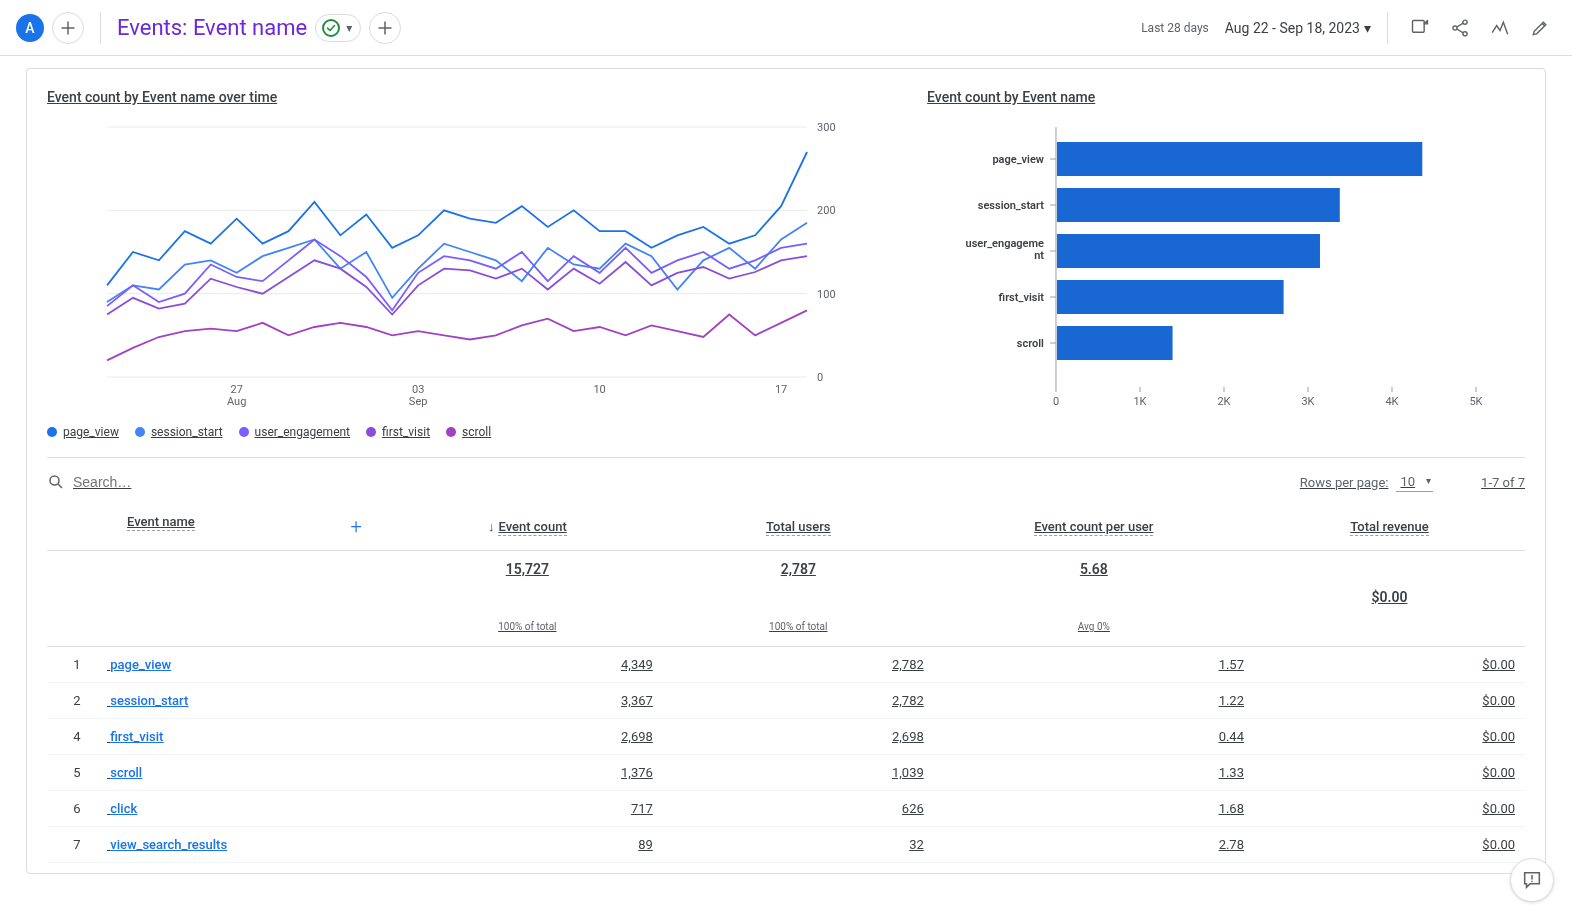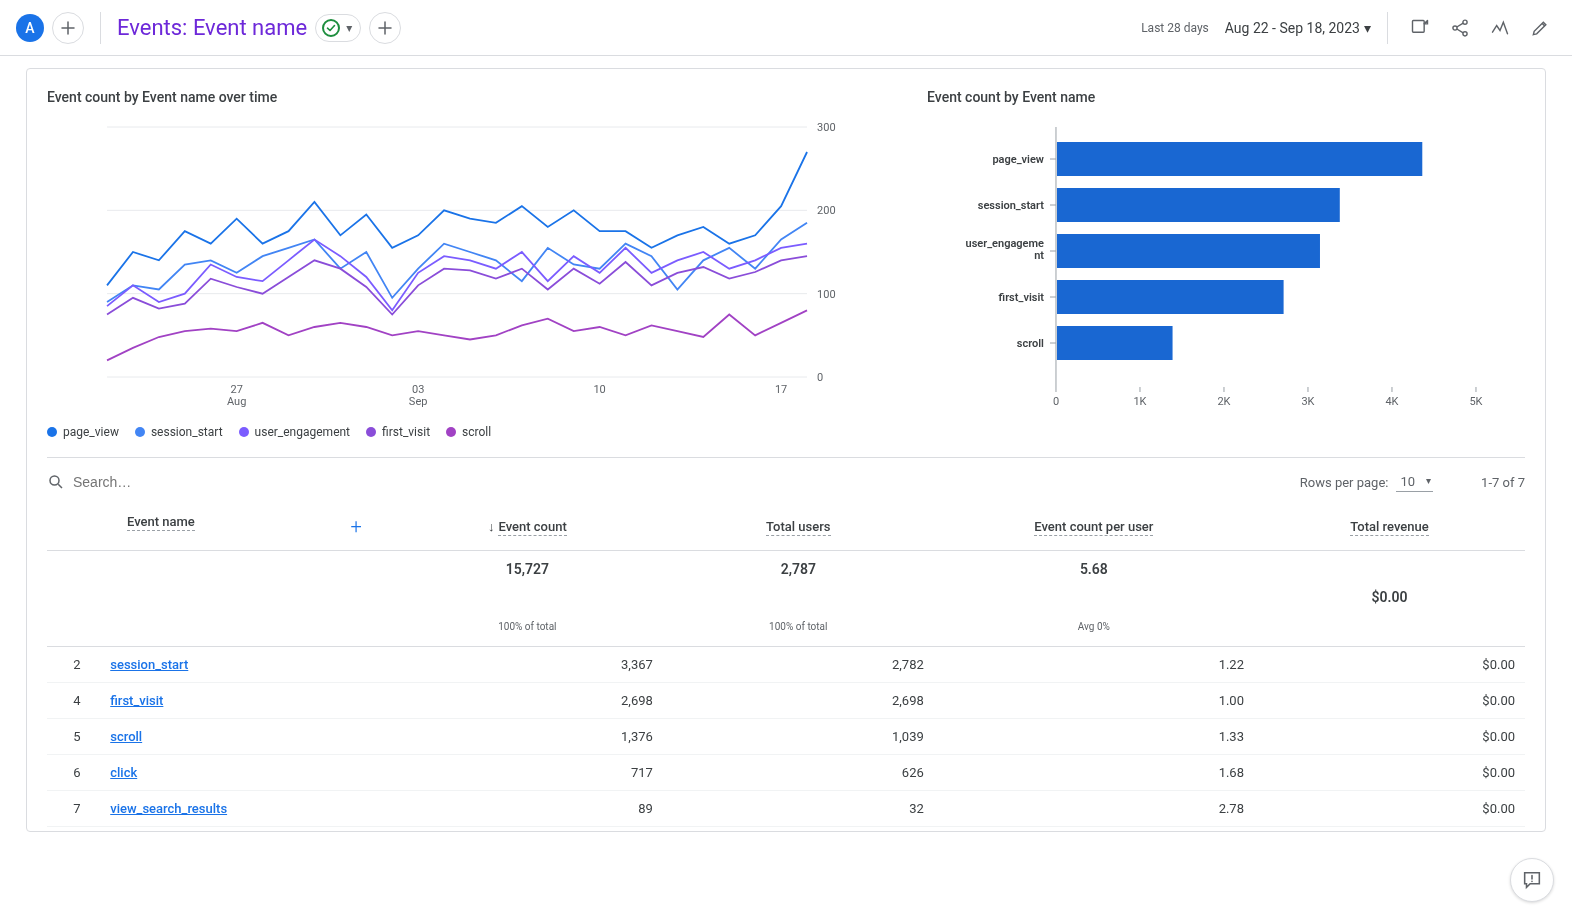--- a/index.html
+++ b/index.html
@@ -10,21 +10,21 @@
   .icon-btn-flat { width:32px; height:32px; border-radius:50%; display:flex; align-items:center; justify-content:center; cursor:pointer; color:#5f6368; }
   .divider-v { height:32px; width:1px; background:#dadce0; margin:0 8px; }
   .page-title { font-size:22px; color:#6d28d9; font-weight:400; }
   .status-chip { display:flex; align-items:center; gap:2px; border:1px solid #dadce0; border-radius:20px; height:28px; padding:0 4px 0 6px; }
   .status-check { width:18px; height:18px; border-radius:50%; border:2px solid #1e8e3e; display:flex; align-items:center; justify-content:center; color:#1e8e3e; font-size:11px; }
   .chev { color:#5f6368; font-size:12px; padding:0 4px;}
   .spacer { flex:1; }
   .date-label { color:#5f6368; font-size:12px; margin-right:8px; }
   .date-range { color:#3c4043; font-size:14px; display:flex; align-items:center; gap:4px; cursor:pointer; }
   .content { padding:12px 26px 30px; }
-  .card { border:1px solid #dadce0; border-radius:4px; padding:20px 20px 4px; }
+  .card { border:1px solid #dadce0; border-radius:4px; padding:20px 20px 10px;text-decoration:underline; }
   .charts-row { display:flex; gap:20px; }
   .chart-section { flex:1; min-width:0; }
   .chart-title { font-size:14px; color:#3c4043; font-weight:500; margin-bottom:12px; }
   svg { display:block; }
   .legend { display:flex; gap:16px; flex-wrap:wrap; margin-top:8px; font-size:12px; color:#3c4043; }
   .legend-item { display:flex; align-items:center; gap:6px; }
   .dot { width:10px; height:10px; border-radius:50%; }
   .table-sep { border:none; border-top:1px solid #dadce0; margin:18px 0 10px; }
   .table-controls { display:flex; align-items:center; gap:10px; padding:4px 0 10px; color:#5f6368; }
   .search-wrap { display:flex; align-items:center; gap:8px; color:#5f6368; }
@@ -240,36 +240,46 @@
               <div class="sub">Avg 0%</div>
             </td>
           <td>
               <div class="big">$0.00</div>
             </td>
         </tr>
       </tbody>
       <tbody class="data" id="table-body">
           <tr>
          <td class="name" style="padding-left:0">
+           <span class="idx" style="display:inline-block;width:60px;text-align:center">1</span>
+           <a href="#">page_view</a>
+         </td>
+         <td>4,349</td>
+         <td>2,782</td>
+         <td>1.57</td>
+         <td>$0.00</td>
+       </tr>
+          <tr>
+         <td class="name" style="padding-left:0">
            <span class="idx" style="display:inline-block;width:60px;text-align:center">2</span>
            <a href="#">session_start</a>
          </td>
          <td>3,367</td>
          <td>2,782</td>
          <td>1.22</td>
          <td>$0.00</td>
        </tr>
           <tr>
          <td class="name" style="padding-left:0">
            <span class="idx" style="display:inline-block;width:60px;text-align:center">4</span>
            <a href="#">first_visit</a>
          </td>
          <td>2,698</td>
          <td>2,698</td>
-         <td>1.00</td>
+         <td>0.44</td>
          <td>$0.00</td>
        </tr>
           <tr>
          <td class="name" style="padding-left:0">
            <span class="idx" style="display:inline-block;width:60px;text-align:center">5</span>
            <a href="#">scroll</a>
          </td>
          <td>1,376</td>
          <td>1,039</td>
          <td>1.33</td>

